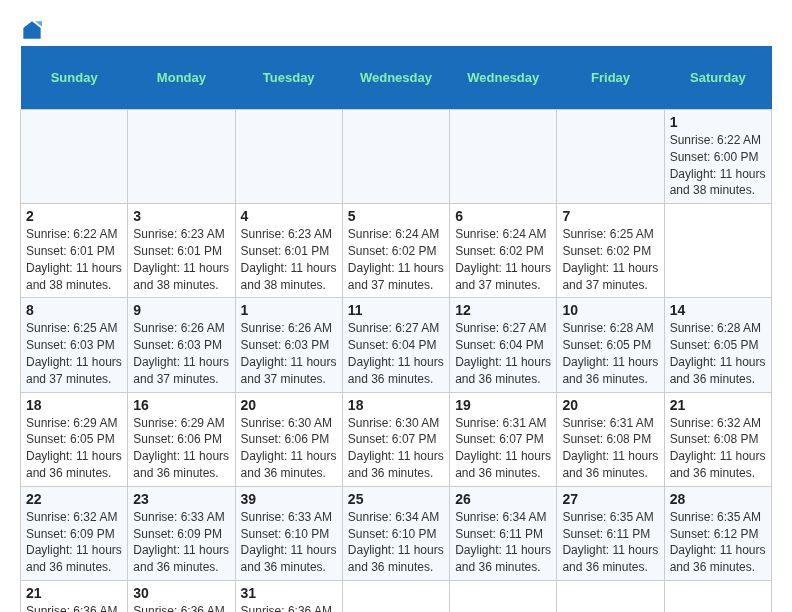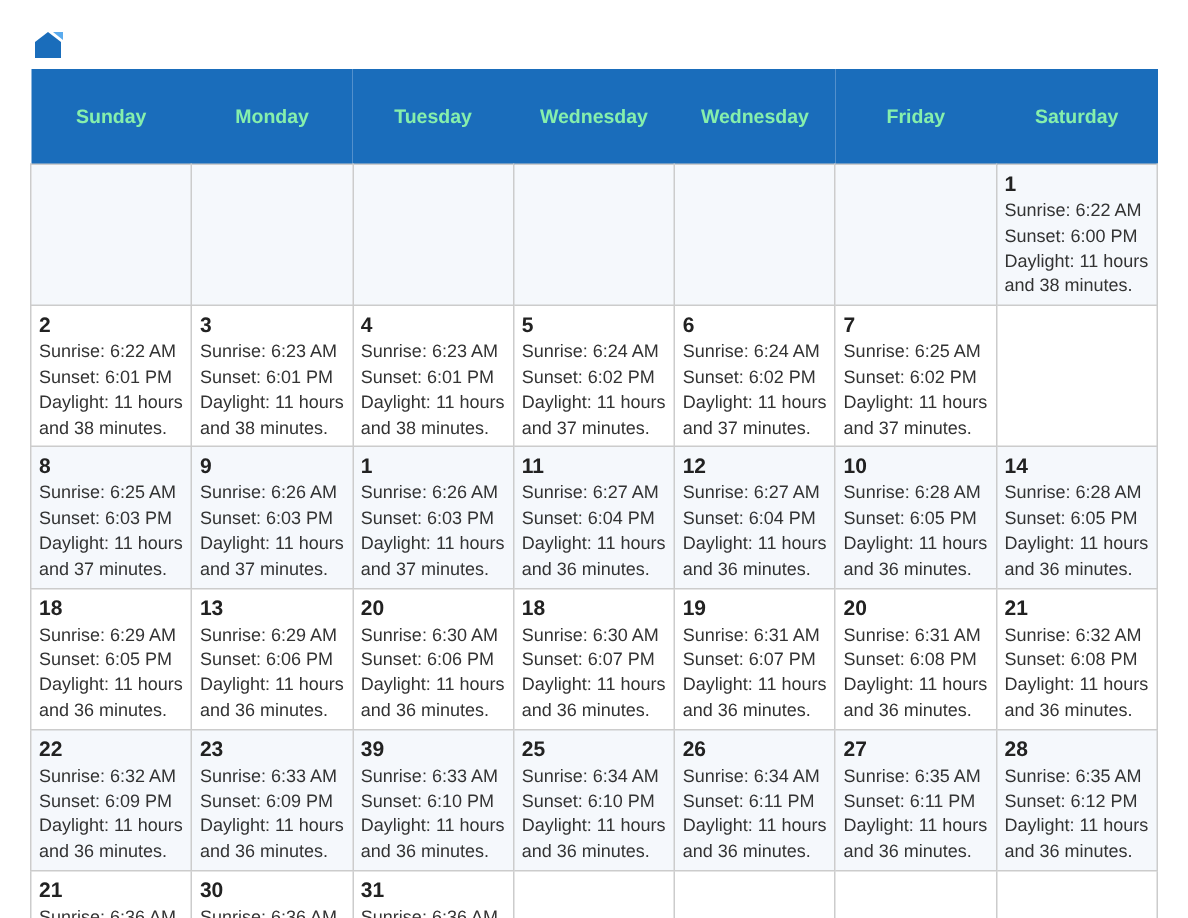--- a/index.html
+++ b/index.html
@@ -198,21 +198,21 @@
         <td><span class="date-num">14</span><span class="cell-text" style="white-space: pre-line;">Sunrise: 6:28 AM
 Sunset: 6:05 PM
 Daylight: 11 hours
 and 36 minutes.</span></td>
       </tr>
       <tr>
         <td><span class="date-num">18</span><span class="cell-text" style="white-space: pre-line;">Sunrise: 6:29 AM
 Sunset: 6:05 PM
 Daylight: 11 hours
 and 36 minutes.</span></td>
-        <td><span class="date-num">13</span><span class="cell-text" style="white-space: pre-line;">Sunrise: 6:29 AM
+        <td><span class="date-num">16</span><span class="cell-text" style="white-space: pre-line;">Sunrise: 6:29 AM
 Sunset: 6:06 PM
 Daylight: 11 hours
 and 36 minutes.</span></td>
         <td><span class="date-num">20</span><span class="cell-text" style="white-space: pre-line;">Sunrise: 6:30 AM
 Sunset: 6:06 PM
 Daylight: 11 hours
 and 36 minutes.</span></td>
         <td><span class="date-num">18</span><span class="cell-text" style="white-space: pre-line;">Sunrise: 6:30 AM
 Sunset: 6:07 PM
 Daylight: 11 hours

